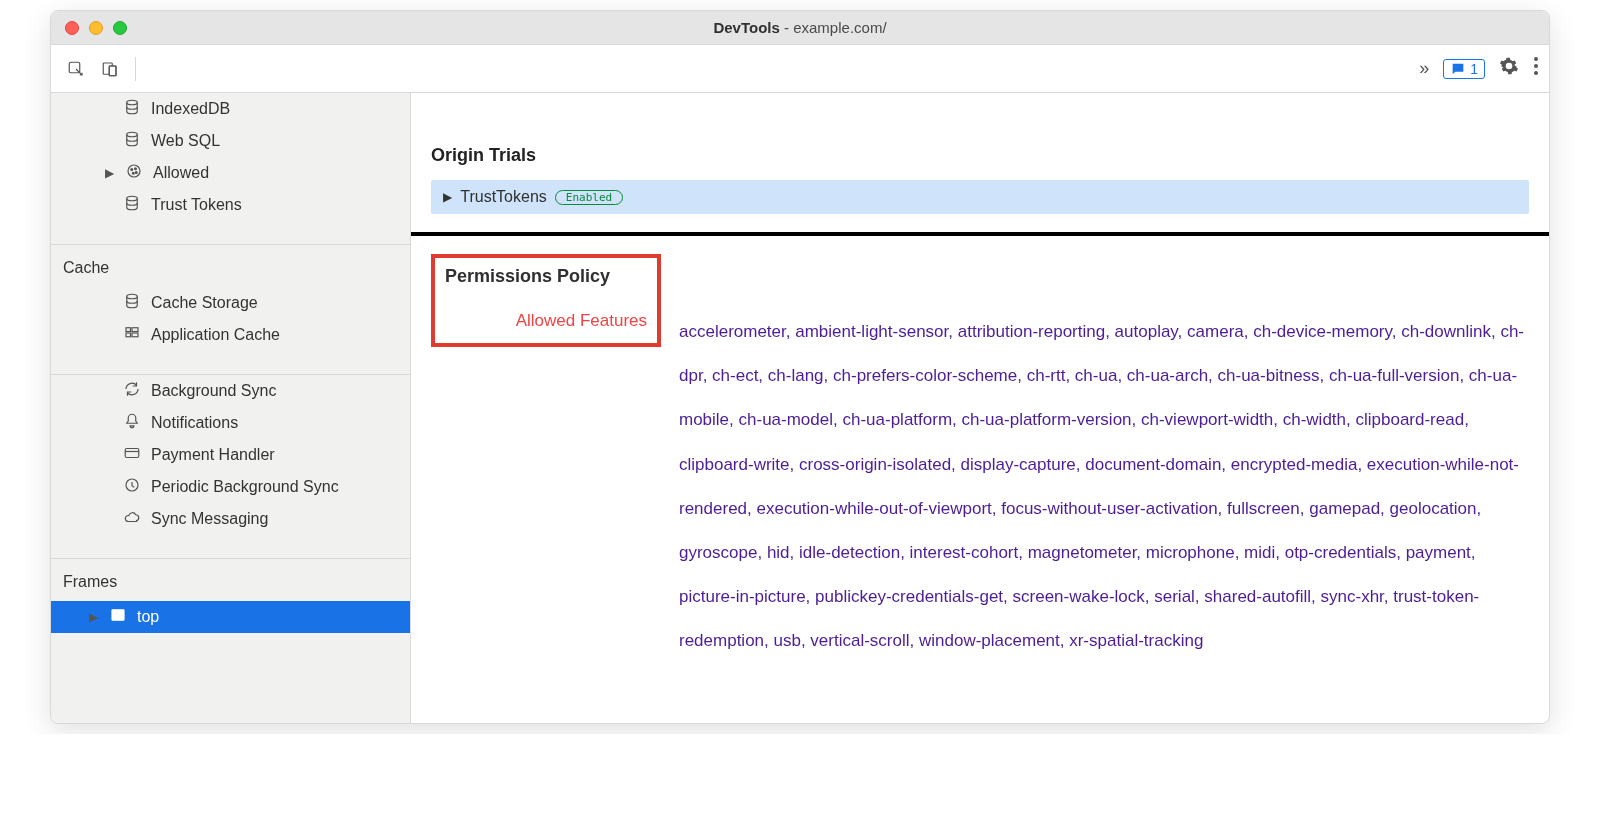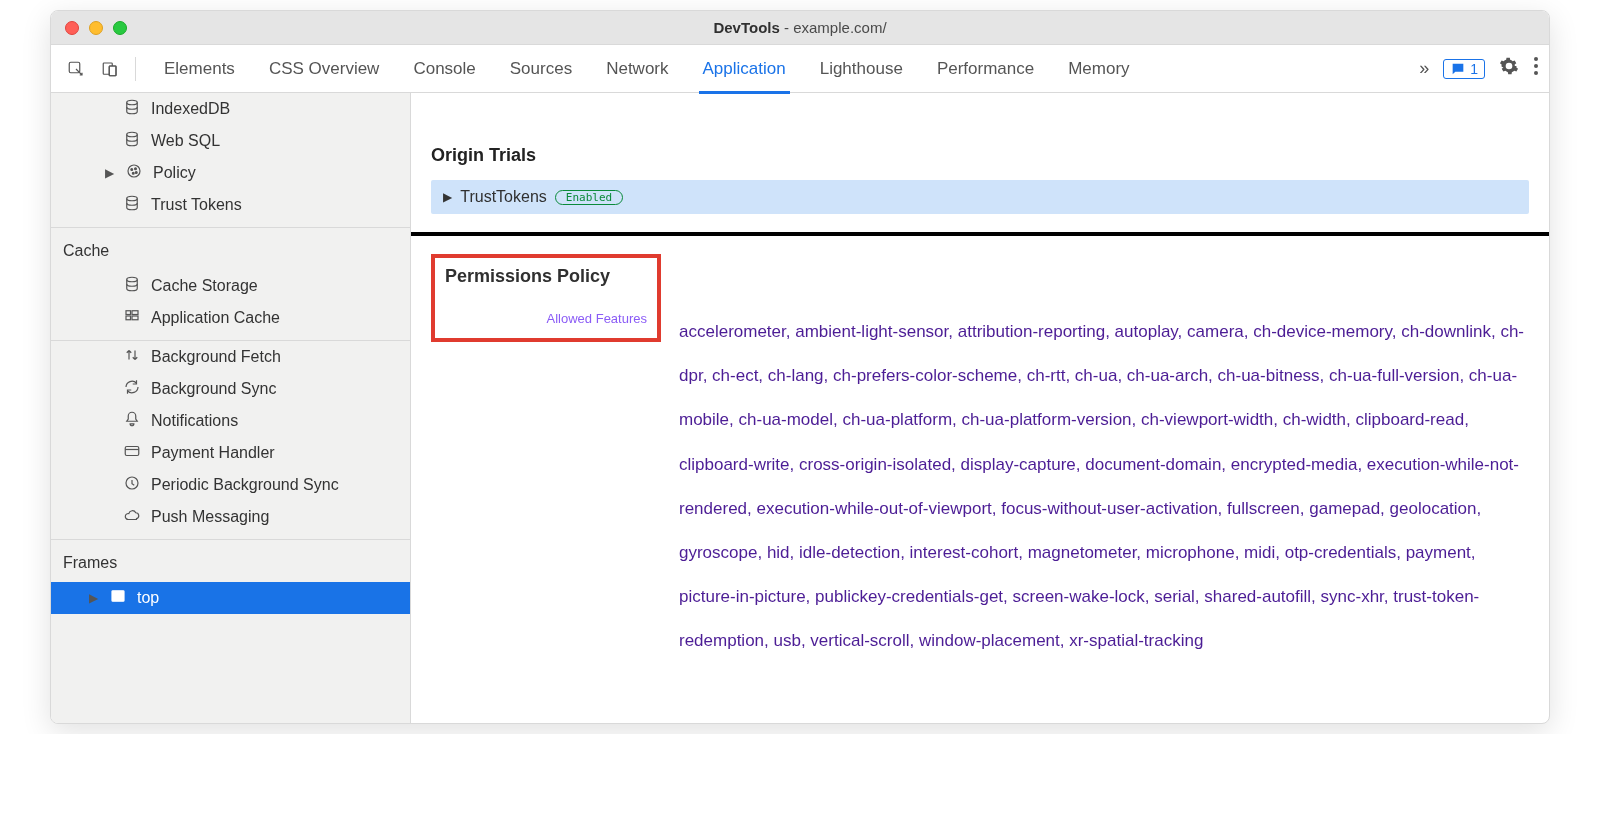--- a/index.html
+++ b/index.html
@@ -106,21 +106,21 @@
   .sidebar {
     width: 360px;
     background:#f1f1f0;
     border-right:1px solid #d9d9d9;
     overflow:auto;
     font-size:16px;
     color:#333;
   }
   .group {
     border-bottom:1px solid #d9d9d9;
-    padding-bottom:6px;
+    padding-bottom:23px;
   }
   .grouptitle {
     padding: 14px 12px 10px 12px;
     font-size:16px;
     color:#333;
   }
   .item {
     padding: 5px 0 5px 72px;
     display:flex;
     align-items:center;
@@ -189,22 +189,22 @@
     align-items:flex-end;
     min-width:230px;
   }
   .perm-box h3 {
     align-self:flex-start;
     margin:2px 0 24px 0;
     font-size:18px;
     font-weight:700;
   }
   .perm-box .lbl {
-    color:#8b5cf6;
-    font-size:13px;
+    color:#ef4444;
+    font-size:17px;
   }
   .features {
     font-size:17px;
     line-height:2.6;
     color:#4c1d95;
     text-align:left;
     max-width: 860px;
     padding-top:56px;
   }
   
@@ -235,31 +235,20 @@
     </div>
     <div class="tb-iconbtn">
       <svg class="ic" viewBox="0 0 24 24">
           <rect x="3" y="4" width="12" height="15" rx="1"></rect>
           <rect x="11" y="8" width="9" height="13" rx="1" fill="#fff"></rect>
           <rect x="11" y="8" width="9" height="13" rx="1"></rect>
         </svg>
     </div>
     <div class="tb-sep"></div>
 
-    <div class="tabs" id="panel-tabs">
-        <div class="tab">Elements</div>
-        <div class="tab">CSS Overview</div>
-        <div class="tab">Console</div>
-        <div class="tab">Sources</div>
-        <div class="tab">Network</div>
-        <div class="tab active">Application</div>
-        <div class="tab">Lighthouse</div>
-        <div class="tab">Performance</div>
-        <div class="tab">Memory</div>
-      </div>
 
     <div class="tb-right">
       <span class="chev">»</span>
       <div class="msgbadge">
         <svg width="16" height="16" viewBox="0 0 24 24" fill="#1a73e8">
             <path d="M4 4h16v12H8l-4 4z"></path>
           </svg>
         <span>1</span>
       </div>
       <span class="gear">
@@ -299,21 +288,21 @@
           </div>
           <div class="item">
             <span class="tri">▶</span>
             <span><svg class="ic" viewBox="0 0 24 24">
                 <circle cx="12" cy="12" r="8" stroke="#555" fill="none"></circle>
                 <circle cx="9" cy="10" r="1.2" fill="#555"></circle>
                 <circle cx="14" cy="9" r="1.2" fill="#555"></circle>
                 <circle cx="11" cy="15" r="1.2" fill="#555"></circle>
                 <circle cx="15" cy="14" r="1.2" fill="#555"></circle>
               </svg></span>
-            <span>Policy</span>
+            <span>Allowed</span>
           </div>
           <div class="item">
             <span><svg class="ic" viewBox="0 0 24 24">
                 <ellipse cx="12" cy="6" rx="7" ry="3" stroke="#555" fill="none"></ellipse>
                 <path d="M5 6v6c0 1.7 3.1 3 7 3s7-1.3 7-3V6" stroke="#555" fill="none"></path>
                 <path d="M5 12v6c0 1.7 3.1 3 7 3s7-1.3 7-3v-6" stroke="#555" fill="none"></path>
               </svg></span>
             <span>Trust Tokens</span>
           </div>
         </div>
@@ -336,27 +325,20 @@
                   <rect x="12" y="12" width="8" height="5"></rect>
                 </svg></span>
               <span>Application Cache</span>
             </div>
           </div>
       </div>
       <div class="group">
         <div id="grp-bg">
             <div class="item">
               <span><svg class="ic" viewBox="0 0 24 24" stroke="#555" fill="none">
-                  <path d="M8 18V6M8 6l-3 3M8 6l3 3"></path>
-                  <path d="M16 6v12M16 18l-3-3M16 18l3-3"></path>
-                </svg></span>
-              <span>Background Fetch</span>
-            </div>
-            <div class="item">
-              <span><svg class="ic" viewBox="0 0 24 24" stroke="#555" fill="none">
                   <path d="M4 12a8 8 0 0 1 14-5M20 12a8 8 0 0 1-14 5"></path>
                   <path d="M18 3v5h-5M6 21v-5h5"></path>
                 </svg></span>
               <span>Background Sync</span>
             </div>
             <div class="item">
               <span><svg class="ic" viewBox="0 0 24 24" fill="#555">
                   <path d="M12 3a5 5 0 0 0-5 5v4l-2 3h14l-2-3V8a5 5 0 0 0-5-5zm0 18a2.5 2.5 0 0 0 2.5-2.5h-5A2.5 2.5 0 0 0 12 21z"></path>
                 </svg></span>
               <span>Notifications</span>
@@ -372,21 +354,21 @@
               <span><svg class="ic" viewBox="0 0 24 24" stroke="#555" fill="none">
                   <circle cx="12" cy="12" r="8"></circle>
                   <path d="M12 8v5l3 2"></path>
                 </svg></span>
               <span>Periodic Background Sync</span>
             </div>
             <div class="item">
               <span><svg class="ic" viewBox="0 0 24 24" fill="#555">
                   <path d="M7 18a4 4 0 1 1 .7-7.95A5 5 0 0 1 17 9a4 4 0 0 1 1 7.87V18H7z"></path>
                 </svg></span>
-              <span>Push Messaging</span>
+              <span>Sync Messaging</span>
             </div>
           </div>
       </div>
       <div class="group frames" style="border-bottom:none">
         <div class="grouptitle">Frames</div>
         <div id="grp-frames">
             <div class="item selected">
               <span class="tri">▶</span>
               <span><svg class="ic" viewBox="0 0 24 24" stroke="#fff" fill="none">
                   <rect x="4" y="5" width="16" height="14" rx="1"></rect>

